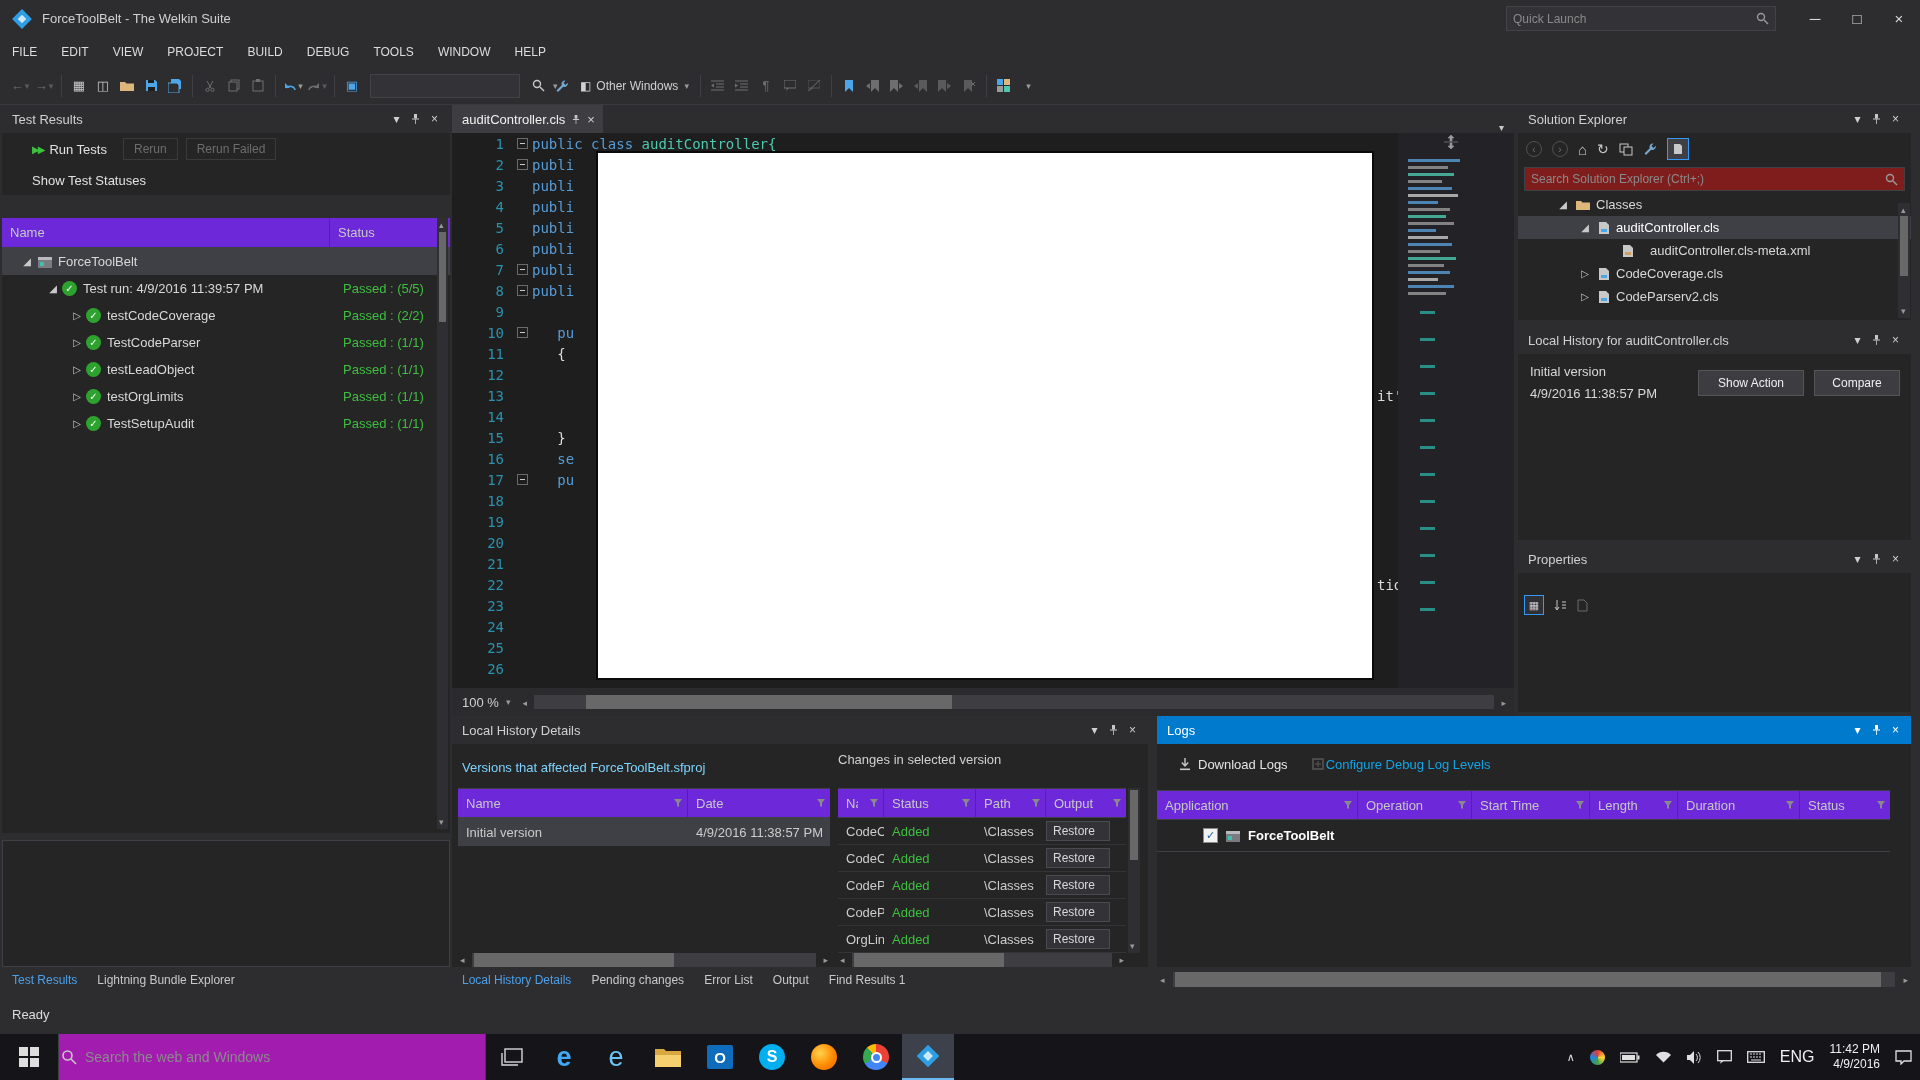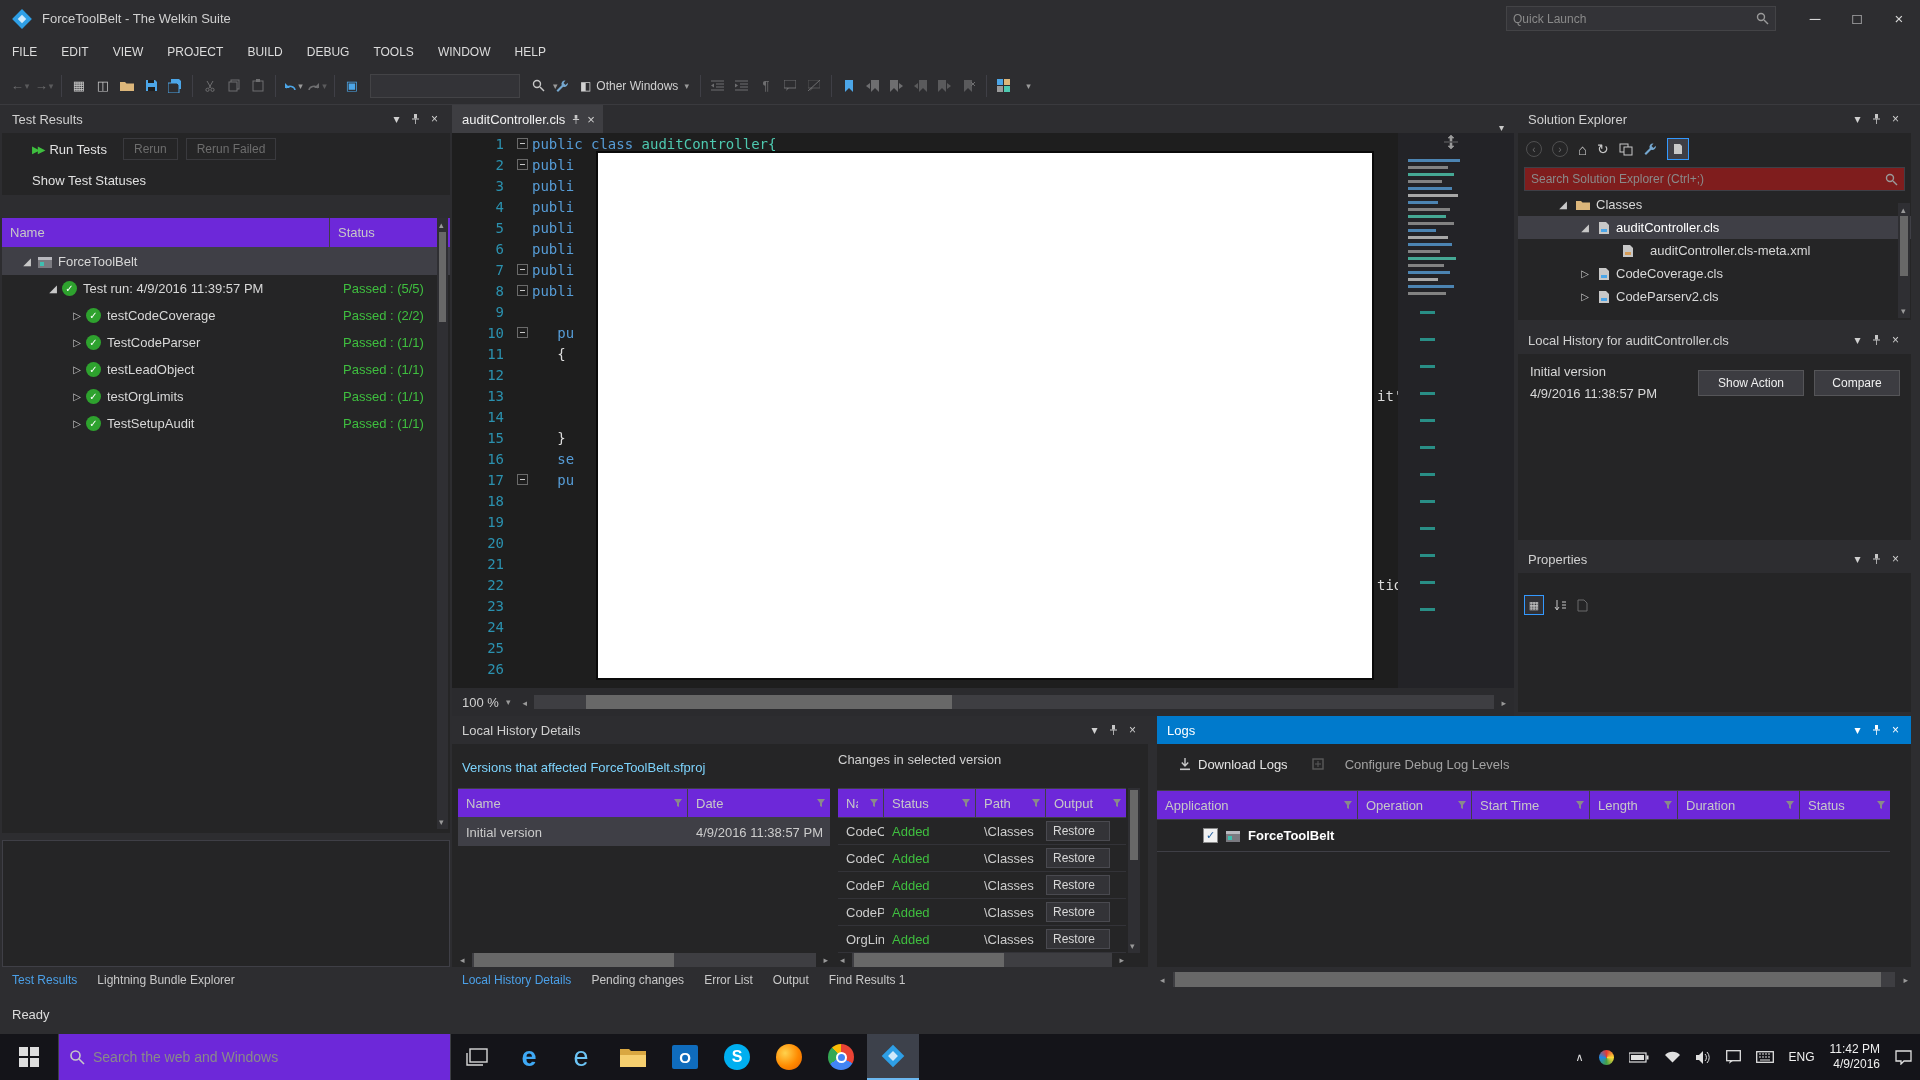--- a/index.html
+++ b/index.html
@@ -69,21 +69,21 @@
 .btabs{position:absolute;height:27px;background:#2d2d30;display:flex;align-items:center;font-size:12px}
 .btab{padding:0 10px;color:#c8c8c8;line-height:27px}
 .btab.on{color:#4ba0e8}
 
 .btn{background:#3c3c41;border:1px solid #555558;color:#f0f0f0;font-size:12px;display:flex;align-items:center;justify-content:center}
 
 #statusbar{left:0;top:994px;width:1920px;height:40px;background:#2d2d30;display:flex;align-items:center;padding-left:12px;color:#dcdcdc}
 #taskbar{left:0;top:1034px;width:1920px;height:46px;background:#141419;display:flex;align-items:center;color:#e8e8e8}
 .slot{width:52px;height:46px;display:flex;align-items:center;justify-content:center}
 .slot.active{background:#3d414b;border-bottom:2px solid #6cb8f0}
-#tb-search{width:393px;height:46px;background:#6d28d9;border-left:1px solid #3d3f45;border-right:1px solid #3d3f45;display:flex;align-items:center;padding:0 10px;gap:8px}
+#tb-search{width:428px;height:46px;background:#a21caf;border-left:1px solid #3d3f45;border-right:1px solid #3d3f45;display:flex;align-items:center;padding:0 2px;gap:8px}
 #tb-search input{flex:1;background:transparent;border:0;outline:0;color:#b8b8b8;font:14px "Liberation Sans",sans-serif}
 #tray{margin-left:auto;display:flex;align-items:center;gap:15px;padding-right:8px}
 #clock{text-align:right;font-size:12px;line-height:15px;color:#f0f0f0}
 .winlogo{display:grid;grid-template-columns:9px 9px;grid-gap:2px}
 .winlogo span{width:9px;height:9px;background:#dedede}
 input::placeholder{color:#8a8a8a}
 svg{display:block}
 </style>
 </head>
 <body>
@@ -704,21 +704,21 @@
       <span class="ph-ic">×</span>
     </div>
     <div class="flex" style="height:40px;padding-left:22px;gap:24px">
       <span class="flex" style="gap:7px;color:#e4e4e4">
         <svg width="12" height="13">
             <path d="M6 0v7M2.8 4.5L6 8l3.2-3.5" stroke="#c8c8c8" fill="none" stroke-width="1.4"></path>
             <rect x="1" y="10.5" width="10" height="1.6" fill="#c8c8c8"></rect>
           </svg>
         <span>Download Logs</span>
       </span>
-      <span class="flex" style="gap:21px;color:#a3a3a3">
+      <span class="flex" style="gap:2px;color:#0ea5e9">
         <svg width="12" height="12">
             <rect x="1" y="1" width="10" height="10" fill="none" stroke="#5a5a5a" stroke-width="1.4"></rect>
             <path d="M3 6h6M6 3v6" stroke="#5a5a5a"></path>
           </svg>
         <span>Configure Debug Log Levels</span>
       </span>
     </div>
     <div class="gridhead ab" style="left:0;top:74px;width:733px;height:30px;border-top:1px solid #3f3f46">
       <span class="th" style="width:201px">
           <span>Application</span>
@@ -989,21 +989,21 @@
             <rect x="0.7" y="0.7" width="13.6" height="10" fill="none" stroke="#e0e0e0" stroke-width="1.3"></rect>
             <path d="M4 10.7l-1 3 4-3z" fill="#e0e0e0"></path>
           </svg>
         </span>
       <span>
           <svg width="18" height="12">
             <rect x="0.7" y="0.7" width="16.6" height="10.6" fill="none" stroke="#e0e0e0" stroke-width="1.3"></rect>
             <path d="M3 3h2M6 3h2M9 3h2M12 3h2M3 6h2M6 6h2M9 6h2M12 6h2M4 9h10" stroke="#e0e0e0"></path>
           </svg>
         </span>
-      <span style="font-size:12px;color:#f0f0f0">ENG</span>
+      <span style="font-size:16px;color:#f0f0f0">ENG</span>
       <span id="clock">
         <span style="display:block">11:42 PM</span>
         <span style="display:block">4/9/2016</span>
       </span>
       <span>
           <svg width="17" height="15">
             <path d="M1 1h15v10H9l-3 3v-3H1z" fill="none" stroke="#e0e0e0" stroke-width="1.3"></path>
           </svg>
         </span>
     </div>

